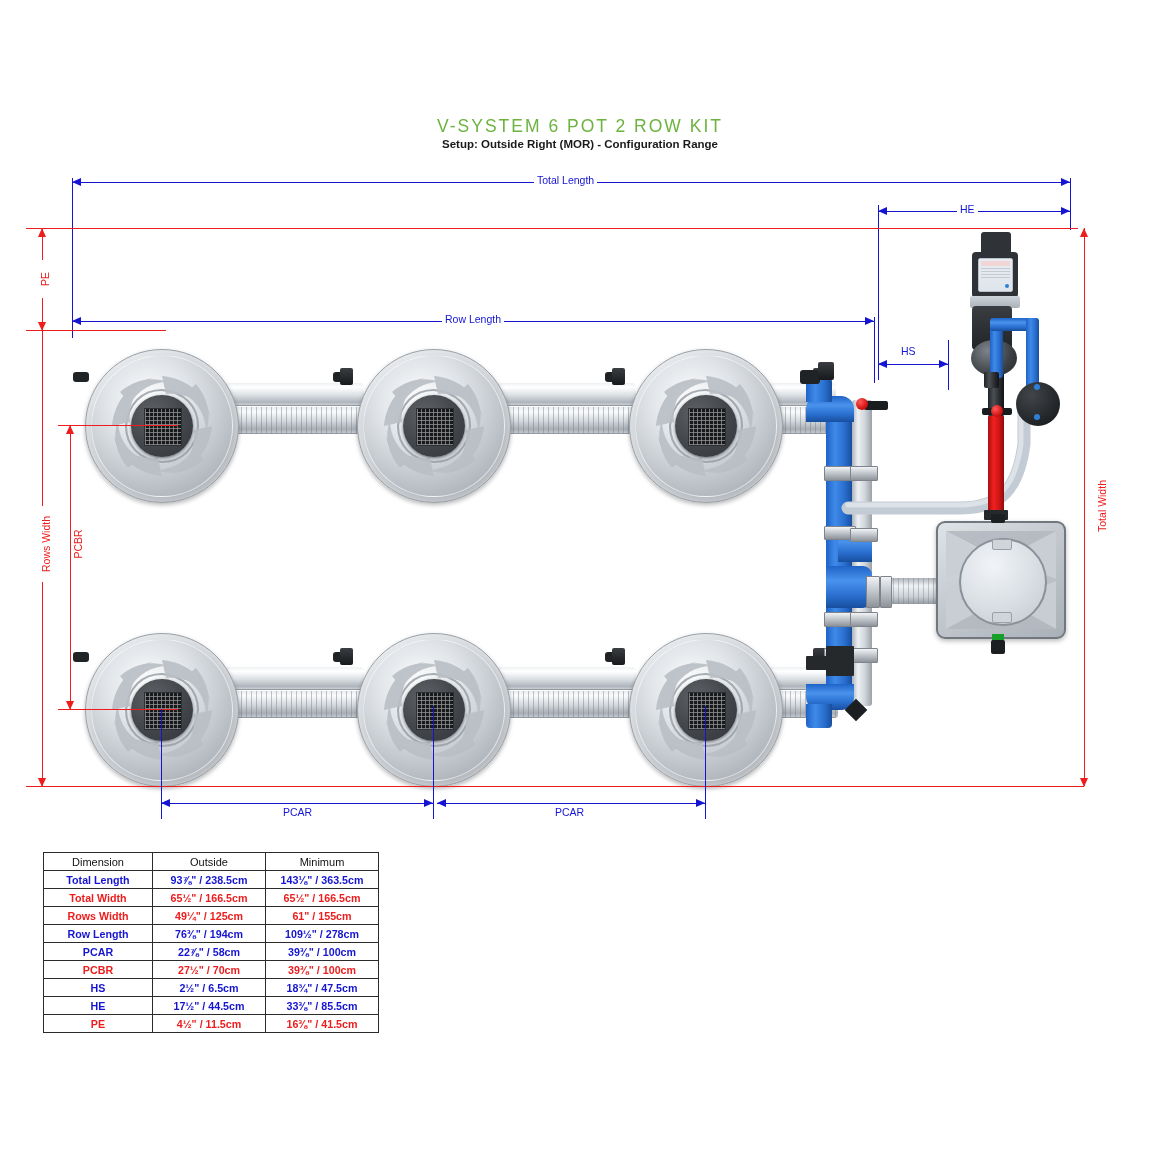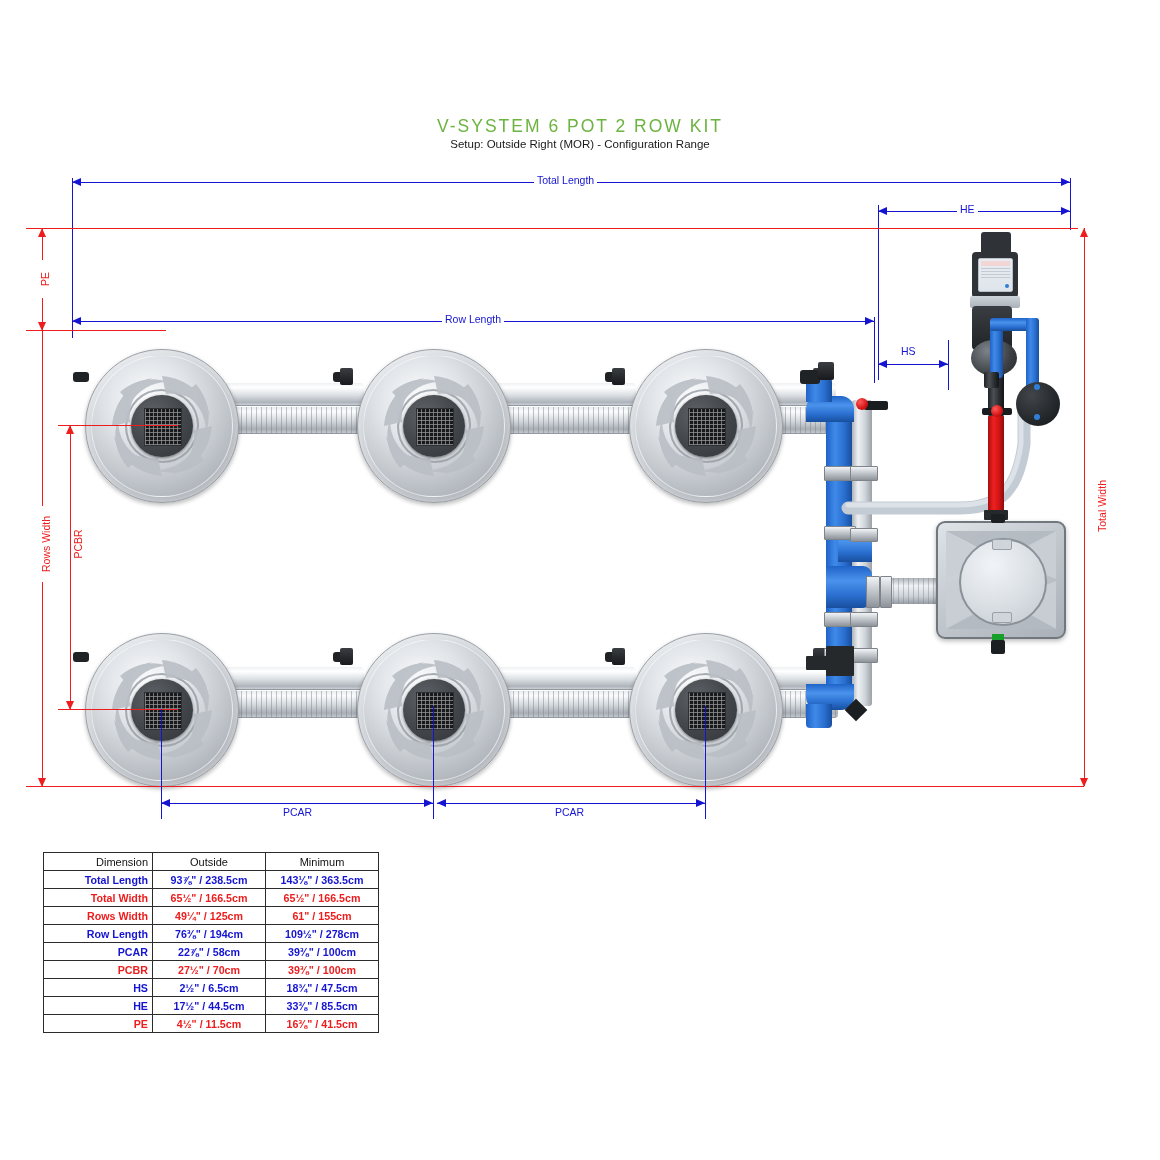--- a/index.html
+++ b/index.html
@@ -7,21 +7,21 @@
   body{width:1160px;height:1160px;font-family:"Liberation Sans",sans-serif;position:relative;overflow:hidden;}
   #stage{position:absolute;left:0;top:0;width:1160px;height:1160px;}
 
   
   .title{
     position:absolute;left:0;top:116px;width:1160px;text-align:center;
     font-size:17.5px;letter-spacing:2.0px;color:#6cb33f;font-weight:400;
   }
   .subtitle{
     position:absolute;left:0;top:138px;width:1160px;text-align:center;
-    font-size:11.5px;color:#1a1a1a;font-weight:400;
+    font-size:11.5px;color:#1a1a1a;font-weight:700;
   }
 
   
   .ln{position:absolute;}
   .hline{height:0;border-top-width:1.5px;border-top-style:solid;}
   .vline{width:0;border-left-width:1.5px;border-left-style:solid;}
   .blue{border-color:#1414d2;}
   .red{border-color:#ee1c1c;}
 
   .dimlabel{position:absolute;font-size:10.5px;white-space:nowrap;background:#fff;padding:0 3px;}
@@ -102,21 +102,21 @@
   .valve .hd{position:absolute;width:12px;height:12px;border-radius:50%;background:radial-gradient(circle at 35% 32%,#ff5a5a,#d31414 60%,#8d0c0c 100%);}
   .valve .bar{position:absolute;background:#1a1d20;border-radius:2px;}
 
   
   .tbl{position:absolute;left:43px;top:852px;border-collapse:collapse;background:#fff;}
   .tbl td{border:1.4px solid #2b2b2b;font-size:10.7px;text-align:center;
     padding:1px 4px;height:15px;line-height:14px;font-weight:bold;white-space:nowrap;}
   .tbl td.hd{font-weight:normal;color:#111;font-size:11px;}
   .tbl td.b{color:#1414d2;}
   .tbl td.r{color:#ee1c1c;}
-  .tbl td.c0{width:100px;text-align:right;}
+  .tbl td.c0{width:100px;}
   .tbl td.c1{width:104px;}
   .tbl td.c2{width:104px;}
 </style>
 </head>
 <body>
 
 <div id="stage">
 
   <div class="title">V-SYSTEM 6 POT 2 ROW KIT</div>
   <div class="subtitle">Setup: Outside Right (MOR) - Configuration Range</div>

